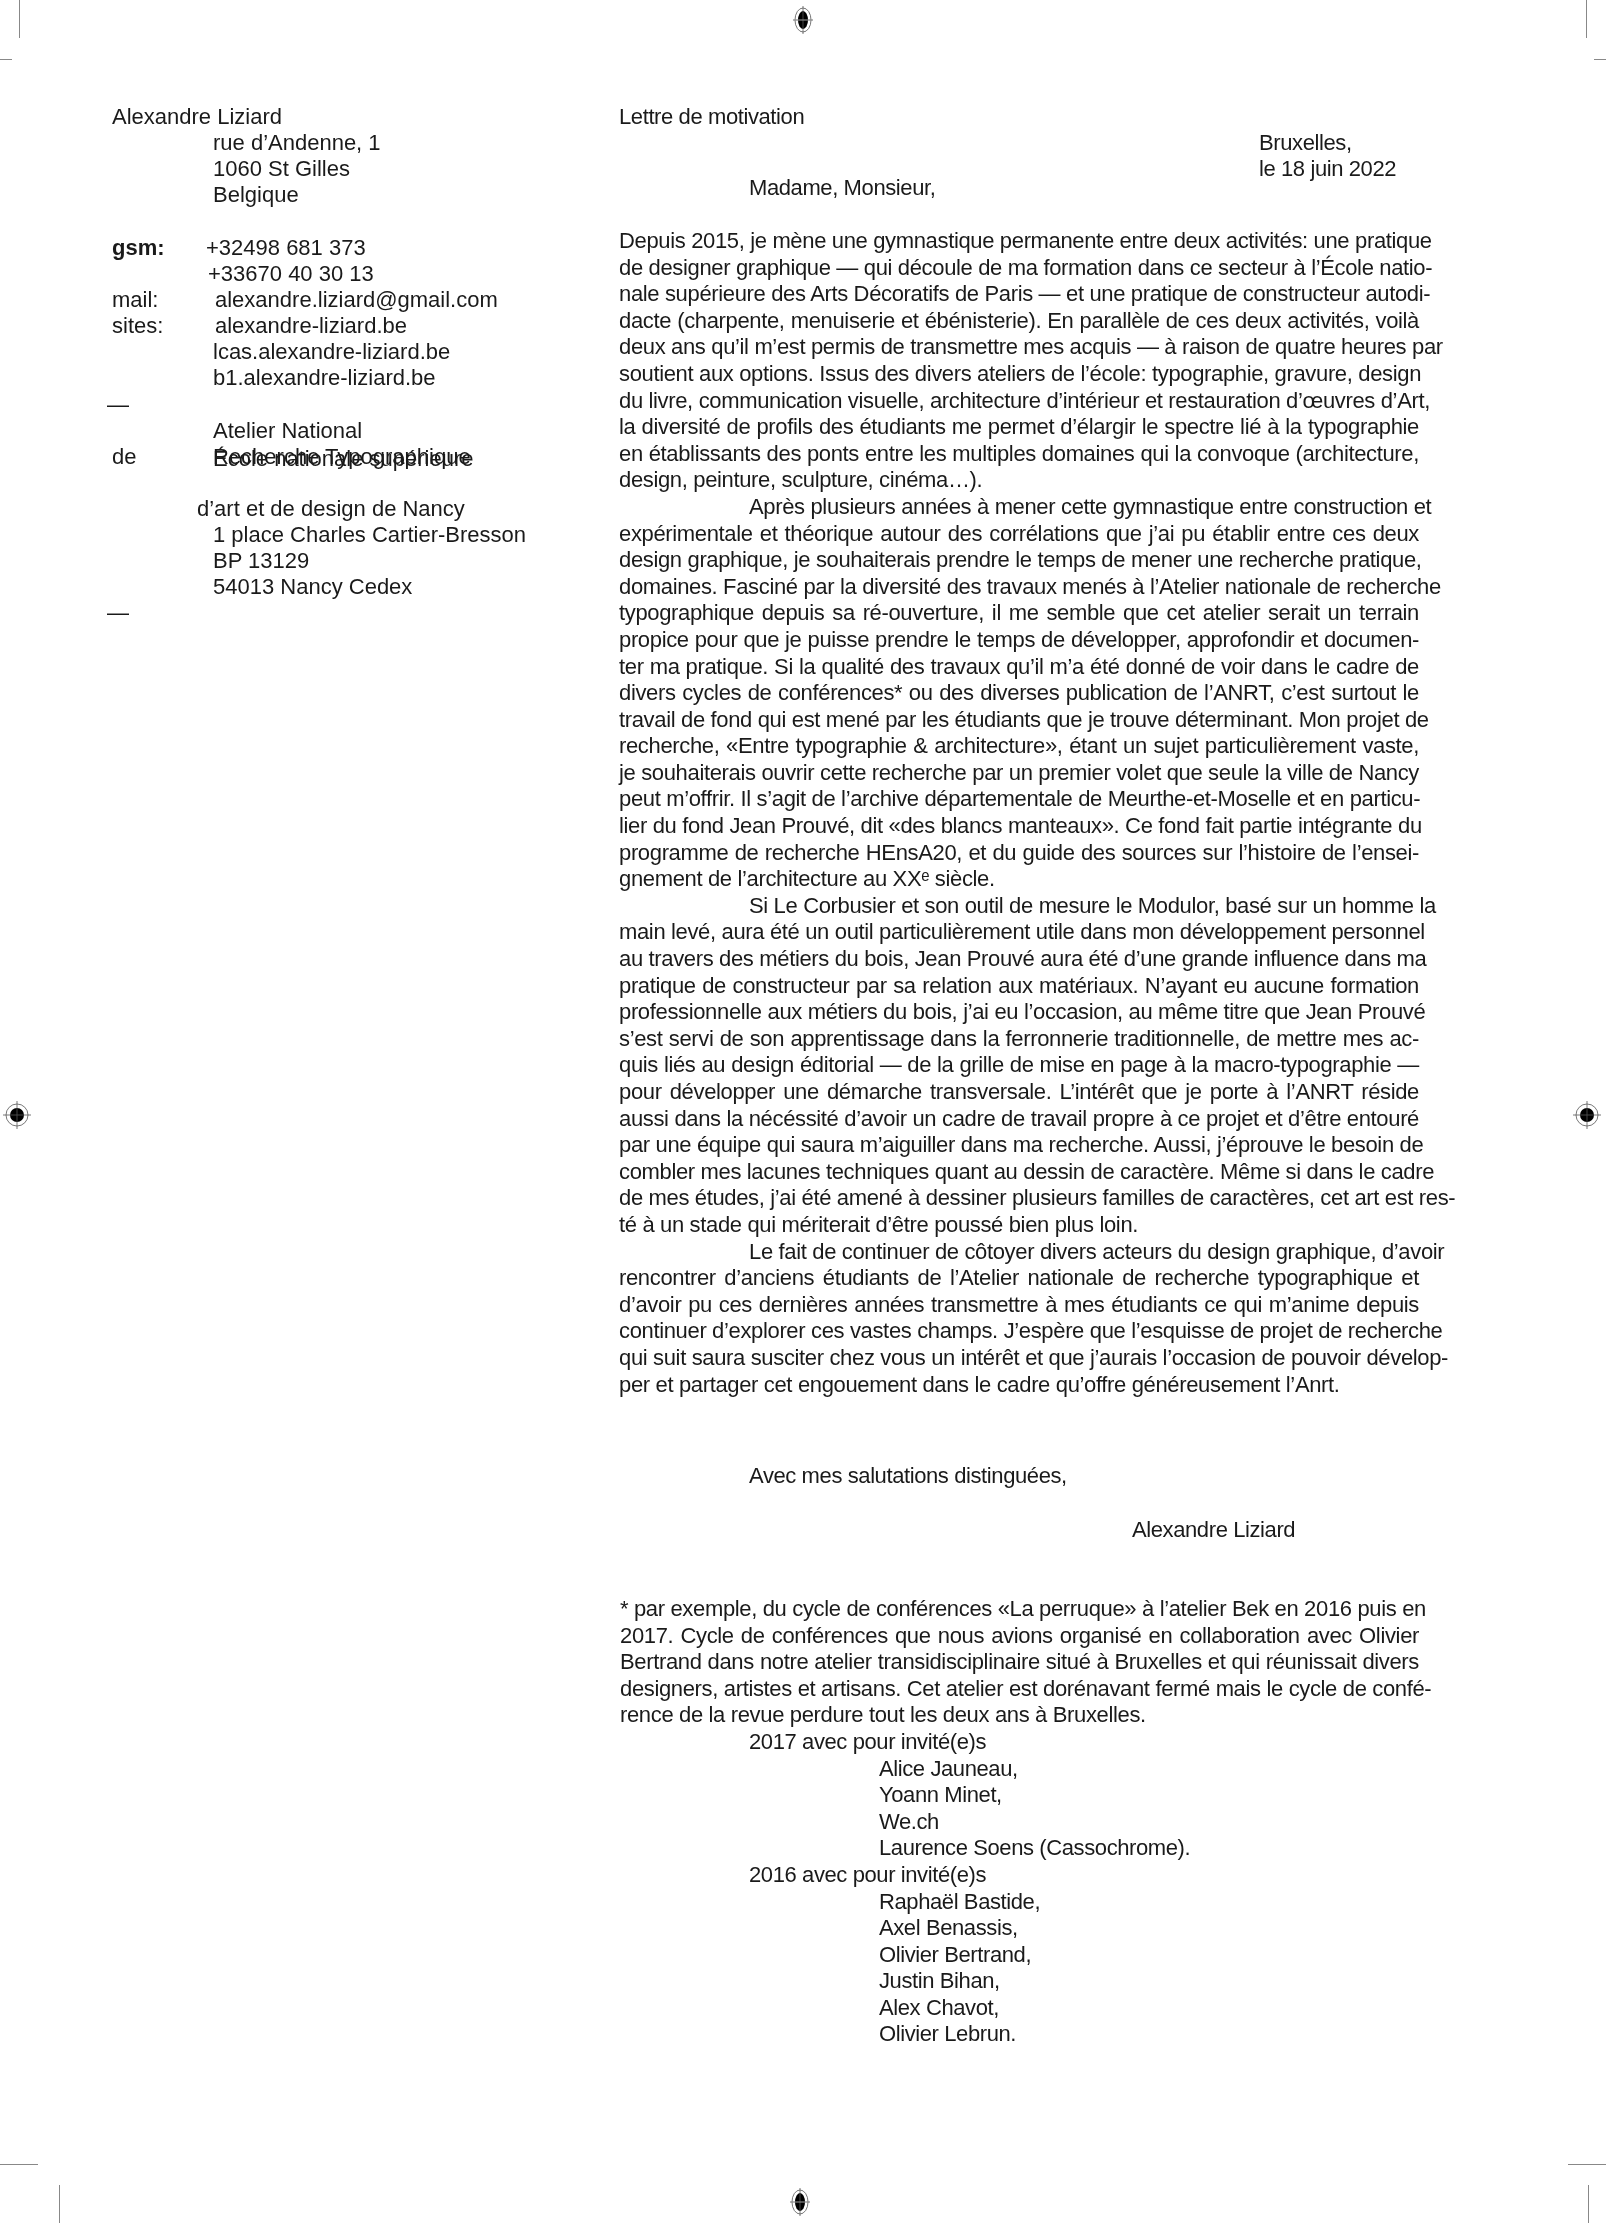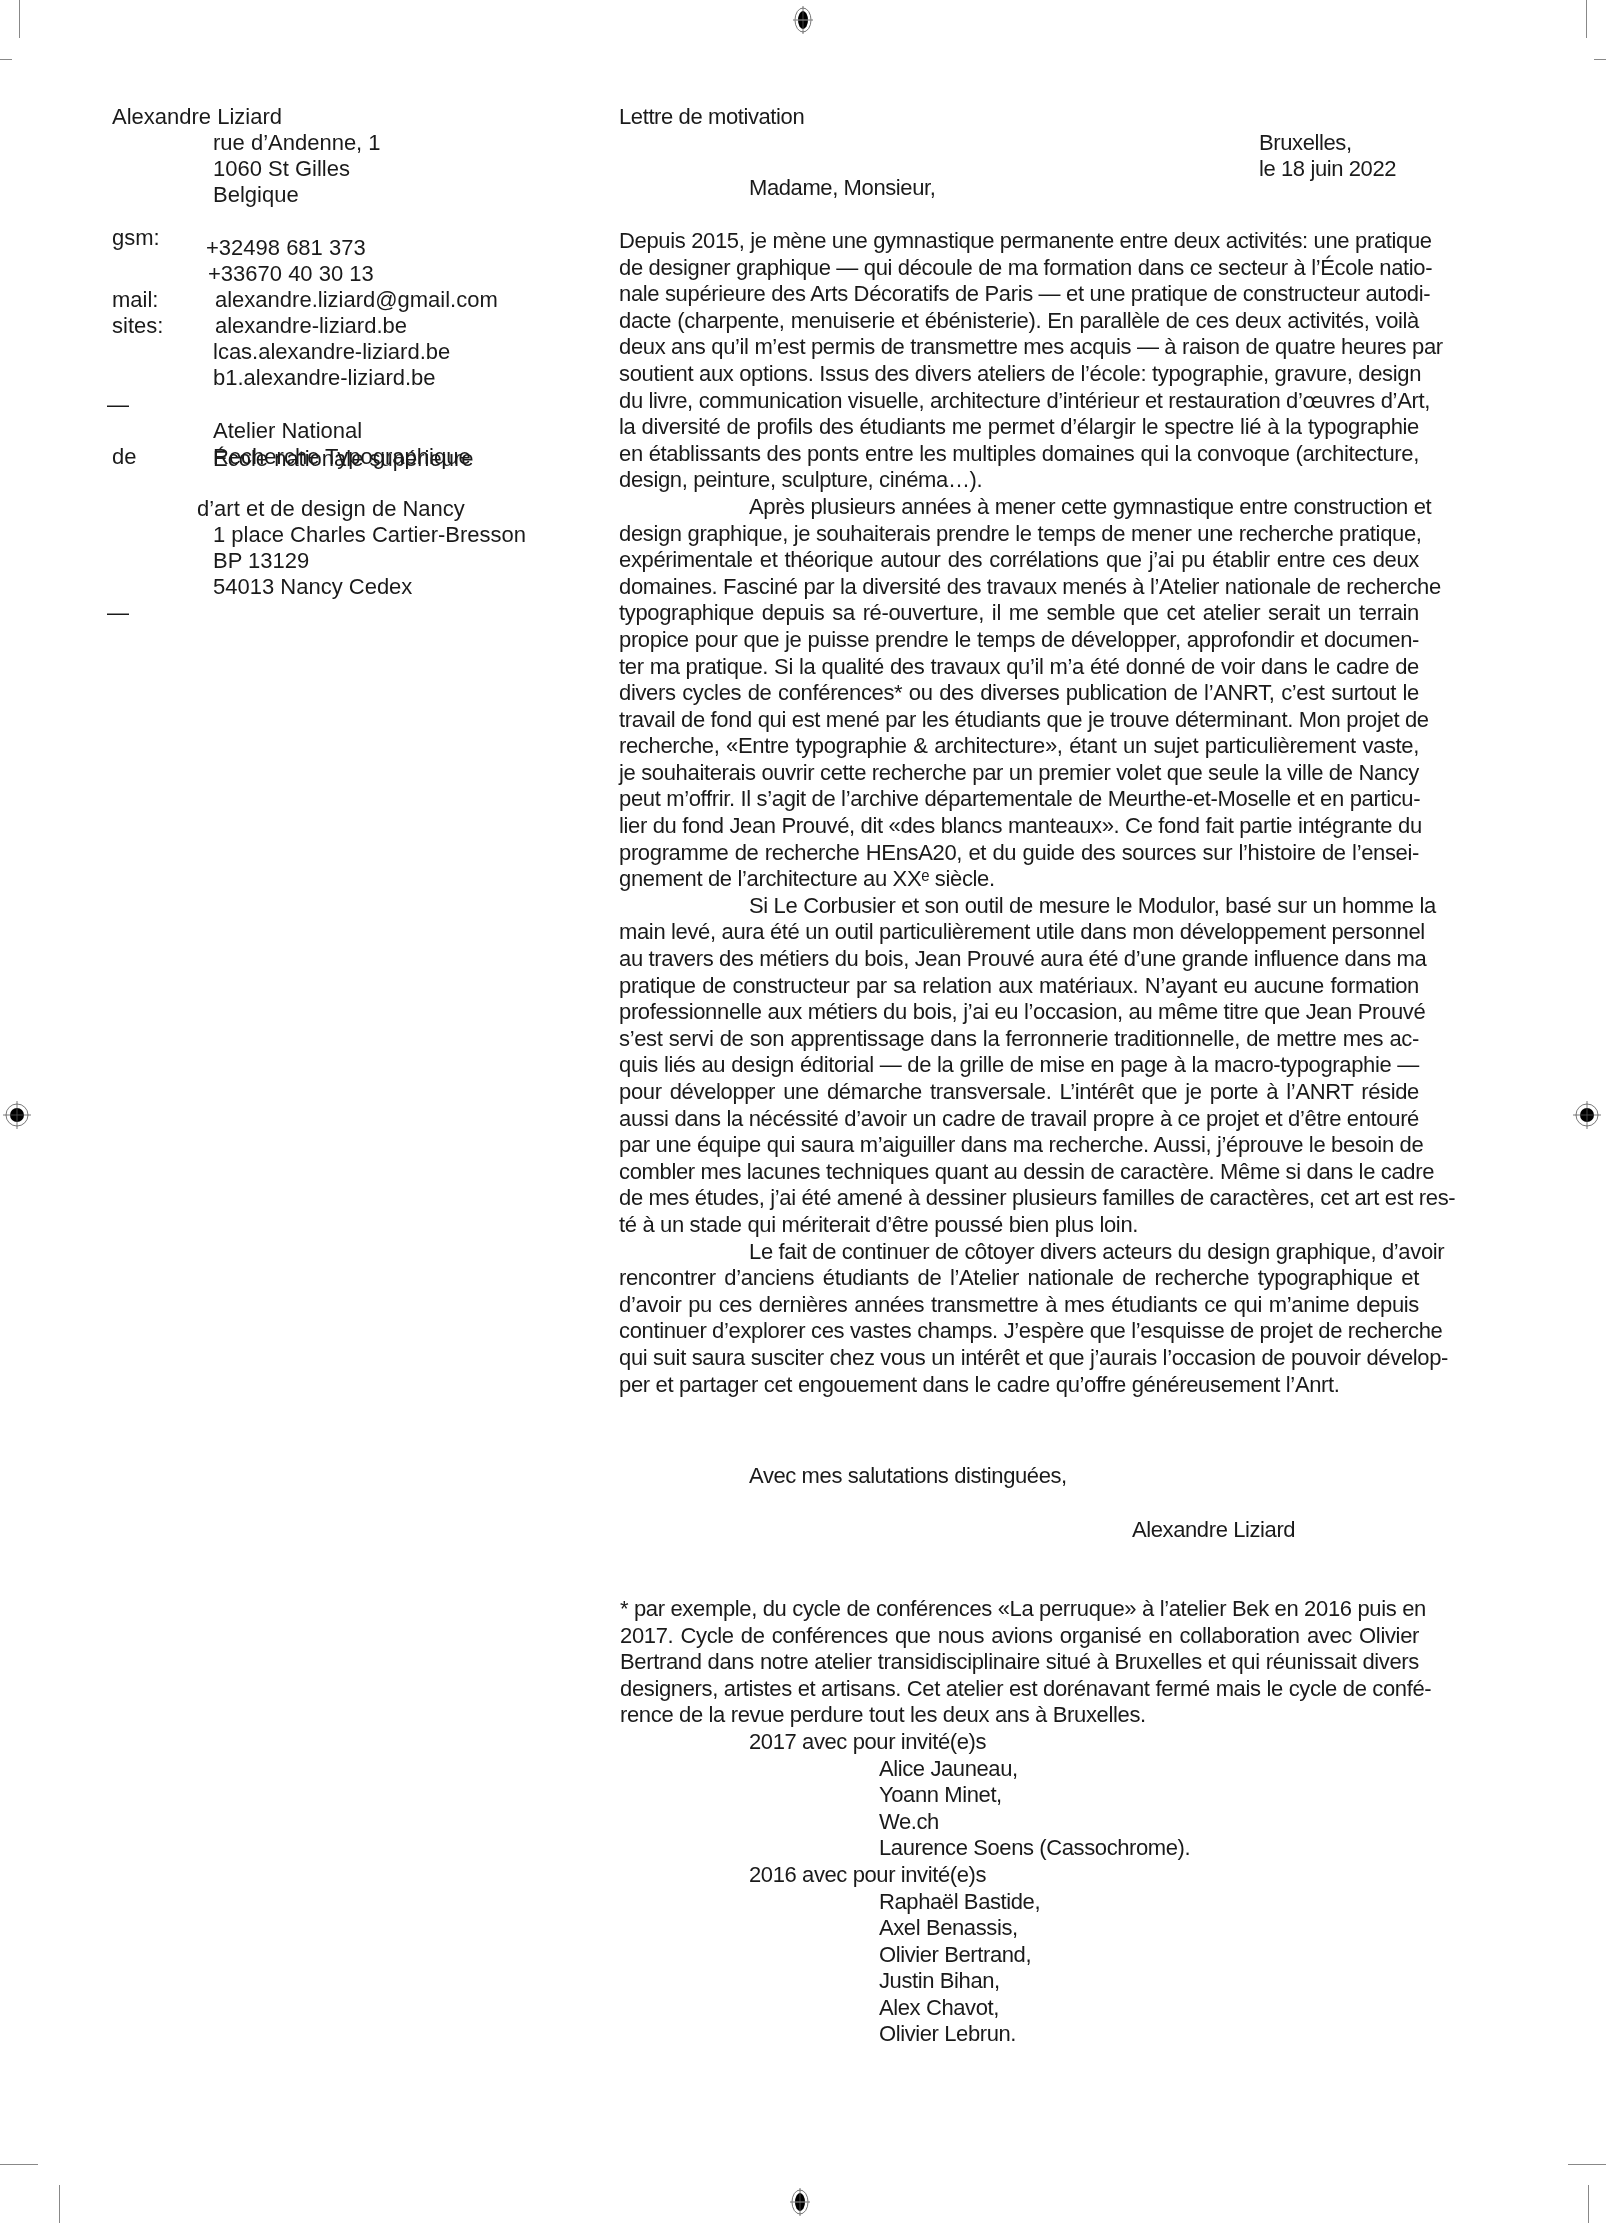--- a/index.html
+++ b/index.html
@@ -63,21 +63,21 @@
   <circle cx="15" cy="15" r="7" fill="#000"></circle>
   <line x1="15" y1="1" x2="15" y2="29" stroke="#555" stroke-width="0.8"></line>
   <line x1="1" y1="15" x2="29" y2="15" stroke="#555" stroke-width="0.8"></line>
 </svg>
 
 <div class="abs txt sender-name">Alexandre Liziard</div>
 <div class="abs txt addr" style="top:130px;">rue d’Andenne, 1</div>
 <div class="abs txt addr" style="top:156px;">1060 St Gilles</div>
 <div class="abs txt addr" style="top:182px;">Belgique</div>
 
-<div class="abs txt label" style="top:225px;">gsm:</div>
+<div class="abs txt label" style="top:235px;font-weight:bold;">gsm:</div>
 <div class="abs txt" style="left:206px;top:235px;">+32498 681 373</div>
 <div class="abs txt" style="left:208px;top:261px;">+33670 40 30 13</div>
 <div class="abs txt label" style="top:287px;">mail:</div>
 <div class="abs txt" style="left:215px;top:287px;">alexandre.liziard@gmail.com</div>
 <div class="abs txt label" style="top:313px;">sites:</div>
 <div class="abs txt" style="left:215px;top:313px;">alexandre-liziard.be</div>
 <div class="abs txt addr" style="top:339px;">lcas.alexandre-liziard.be</div>
 <div class="abs txt addr" style="top:365px;">b1.alexandre-liziard.be</div>
 <div class="abs txt dash" style="top:392px;">—</div>
 
@@ -104,22 +104,22 @@
       <span class="line">dacte (charpente, menuiserie et ébénisterie). En parallèle de ces deux activités, voilà</span>
       <span class="line">deux ans qu’il m’est permis de transmettre mes acquis — à raison de quatre heures par</span>
       <span class="line">soutient aux options. Issus des divers ateliers de l’école: typographie, gravure, design</span>
       <span class="line">du livre, communication visuelle, architecture d’intérieur et restauration d’œuvres d’Art,</span>
       <span class="line">la diversité de profils des étudiants me permet d’élargir le spectre lié à la typographie</span>
       <span class="line">en établissants des ponts entre les multiples domaines qui la convoque (architecture,</span>
       <span class="line last">design, peinture, sculpture, cinéma…).</span>
     </p>
   <p class="para indent" id="p1" style="text-indent: 0px;">
       <span class="line" style="padding-left: 130px;">Après plusieurs années à mener cette gymnastique entre construction et</span>
+      <span class="line">expérimentale et théorique autour des corrélations que j’ai pu établir entre ces deux</span>
       <span class="line">design graphique, je souhaiterais prendre le temps de mener une recherche pratique,</span>
-      <span class="line">expérimentale et théorique autour des corrélations que j’ai pu établir entre ces deux</span>
       <span class="line">domaines. Fasciné par la diversité des travaux menés à l’Atelier nationale de recherche</span>
       <span class="line">typographique depuis sa ré-ouverture, il me semble que cet atelier serait un terrain</span>
       <span class="line">propice pour que je puisse prendre le temps de développer, approfondir et documen-</span>
       <span class="line">ter ma pratique. Si la qualité des travaux qu’il m’a été donné de voir dans le cadre de</span>
       <span class="line">divers cycles de conférences* ou des diverses publication de l’ANRT, c’est surtout le</span>
       <span class="line">travail de fond qui est mené par les étudiants que je trouve déterminant. Mon projet de</span>
       <span class="line">recherche, «Entre typographie &amp; architecture», étant un sujet particulièrement vaste,</span>
       <span class="line">je souhaiterais ouvrir cette recherche par un premier volet que seule la ville de Nancy</span>
       <span class="line">peut m’offrir. Il s’agit de l’archive départementale de Meurthe-et-Moselle et en particu-</span>
       <span class="line">lier du fond Jean Prouvé, dit «des blancs manteaux». Ce fond fait partie intégrante du</span>

